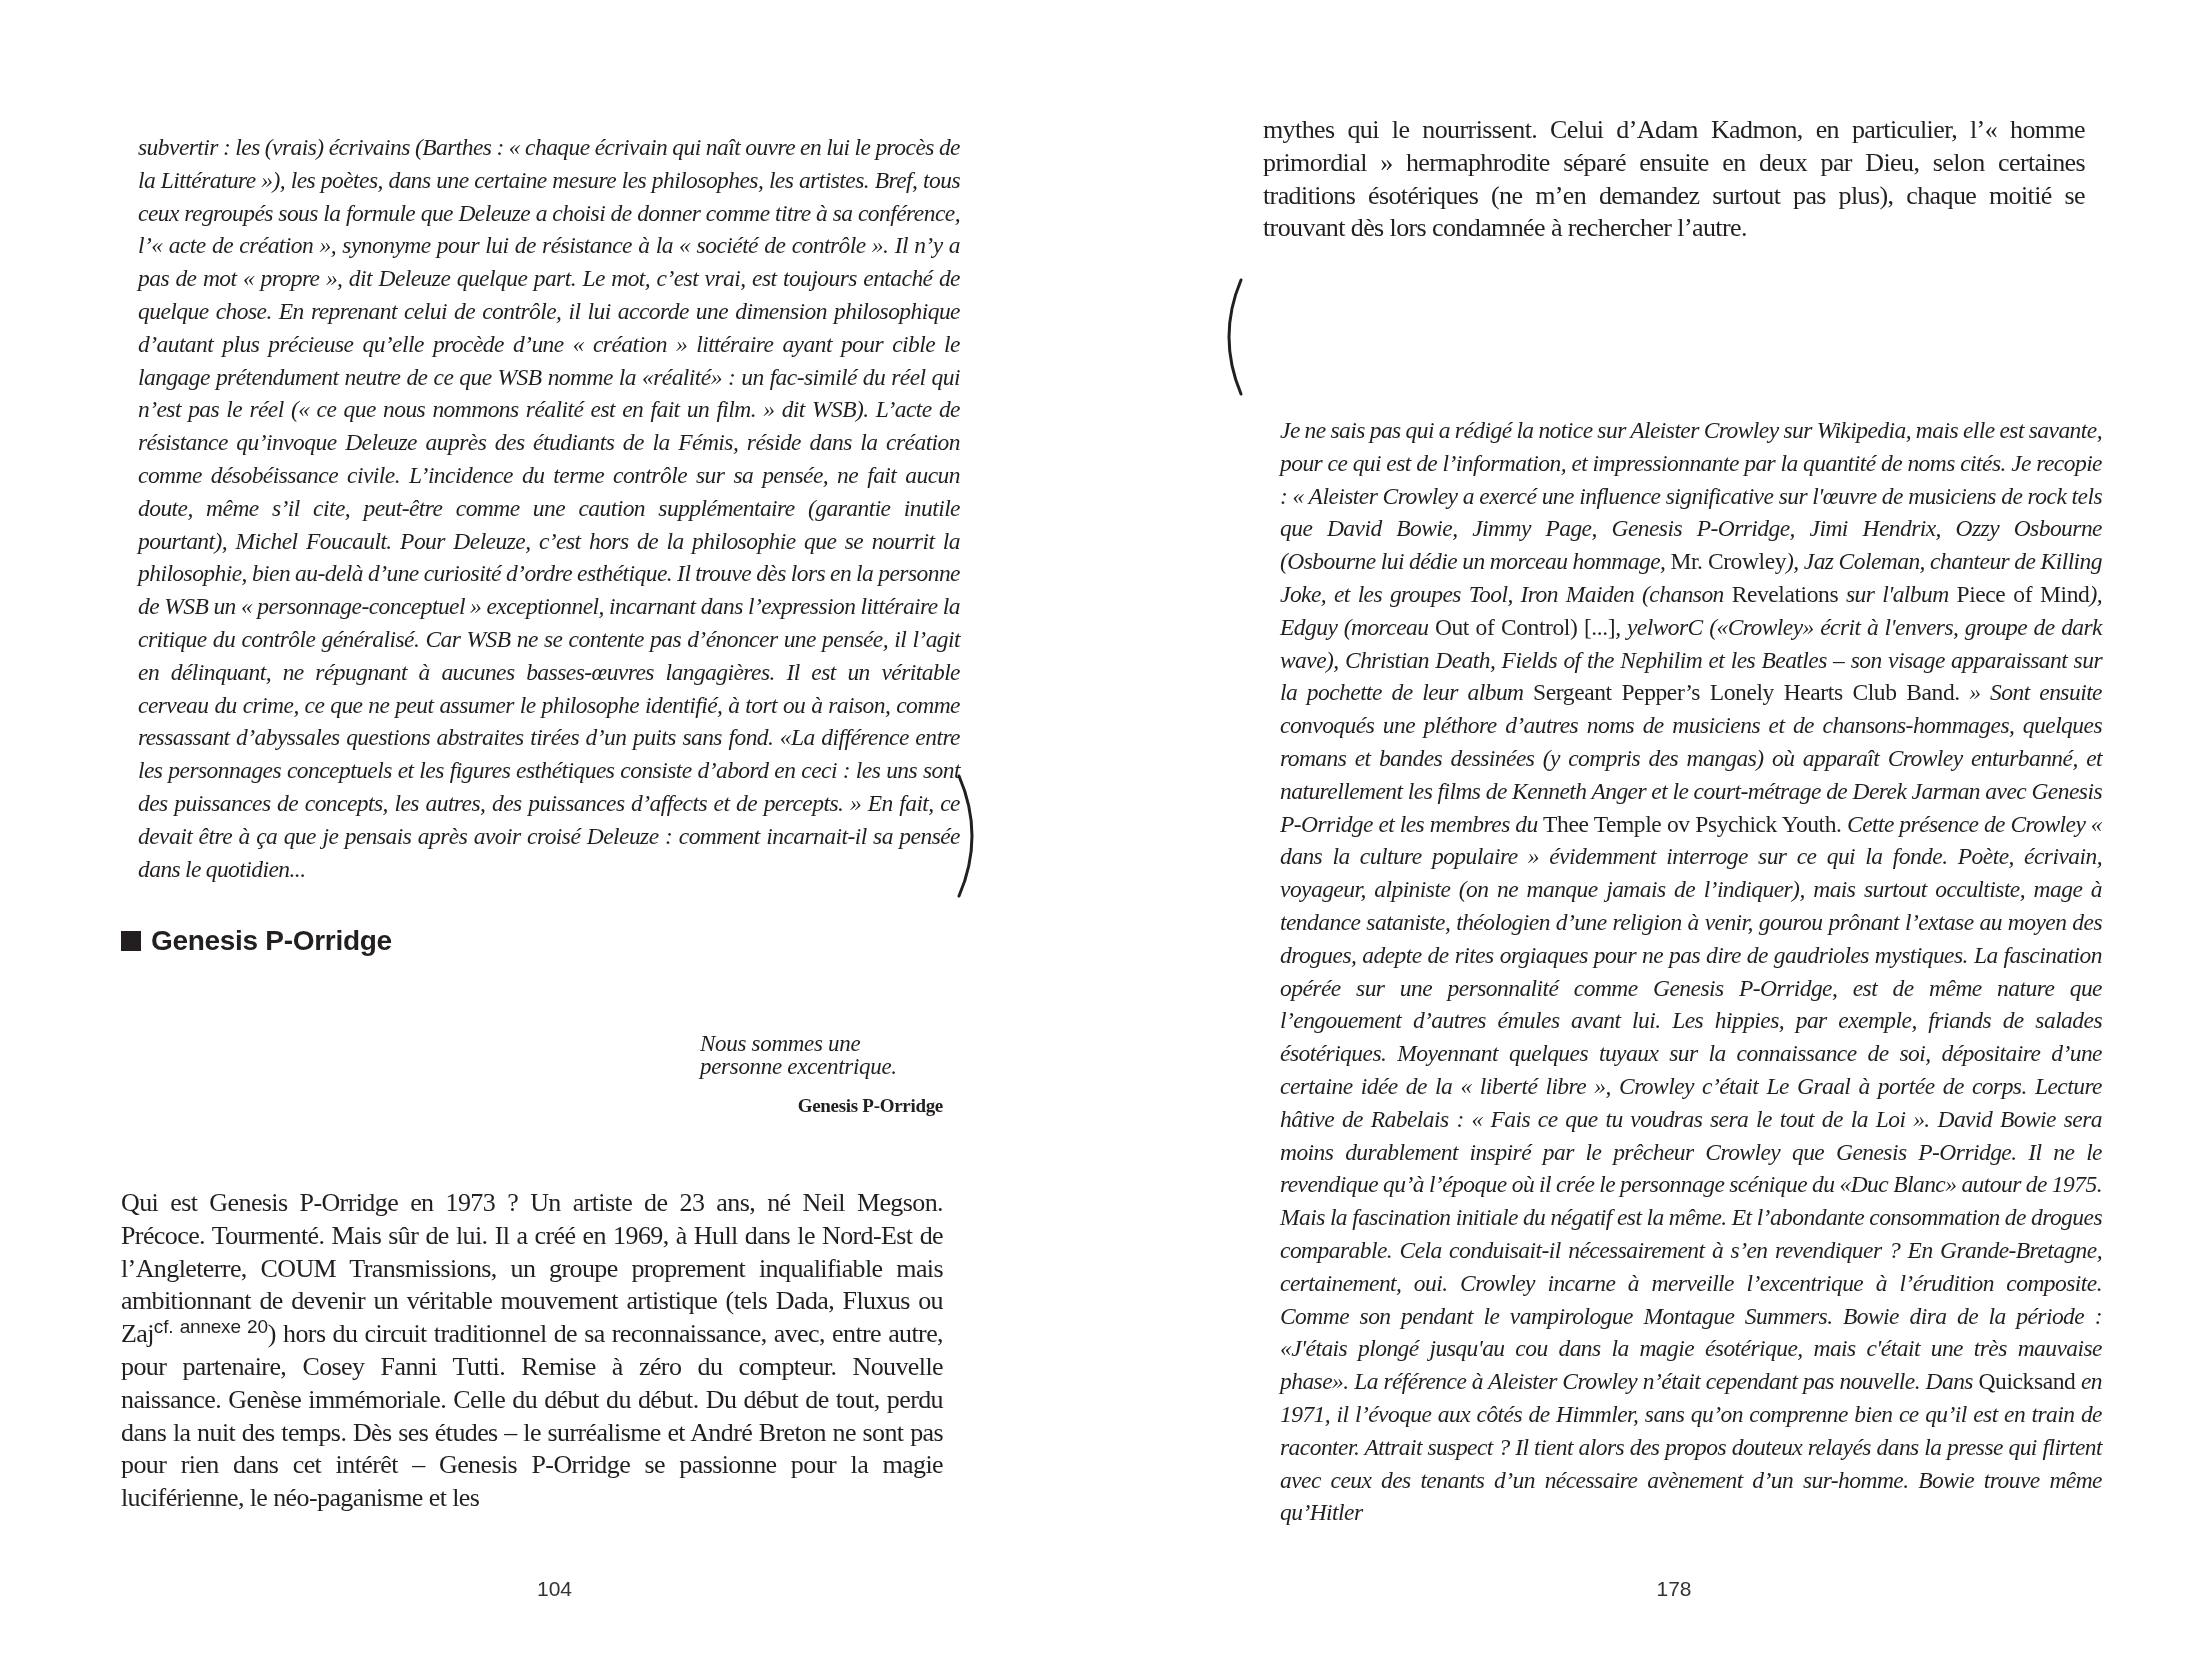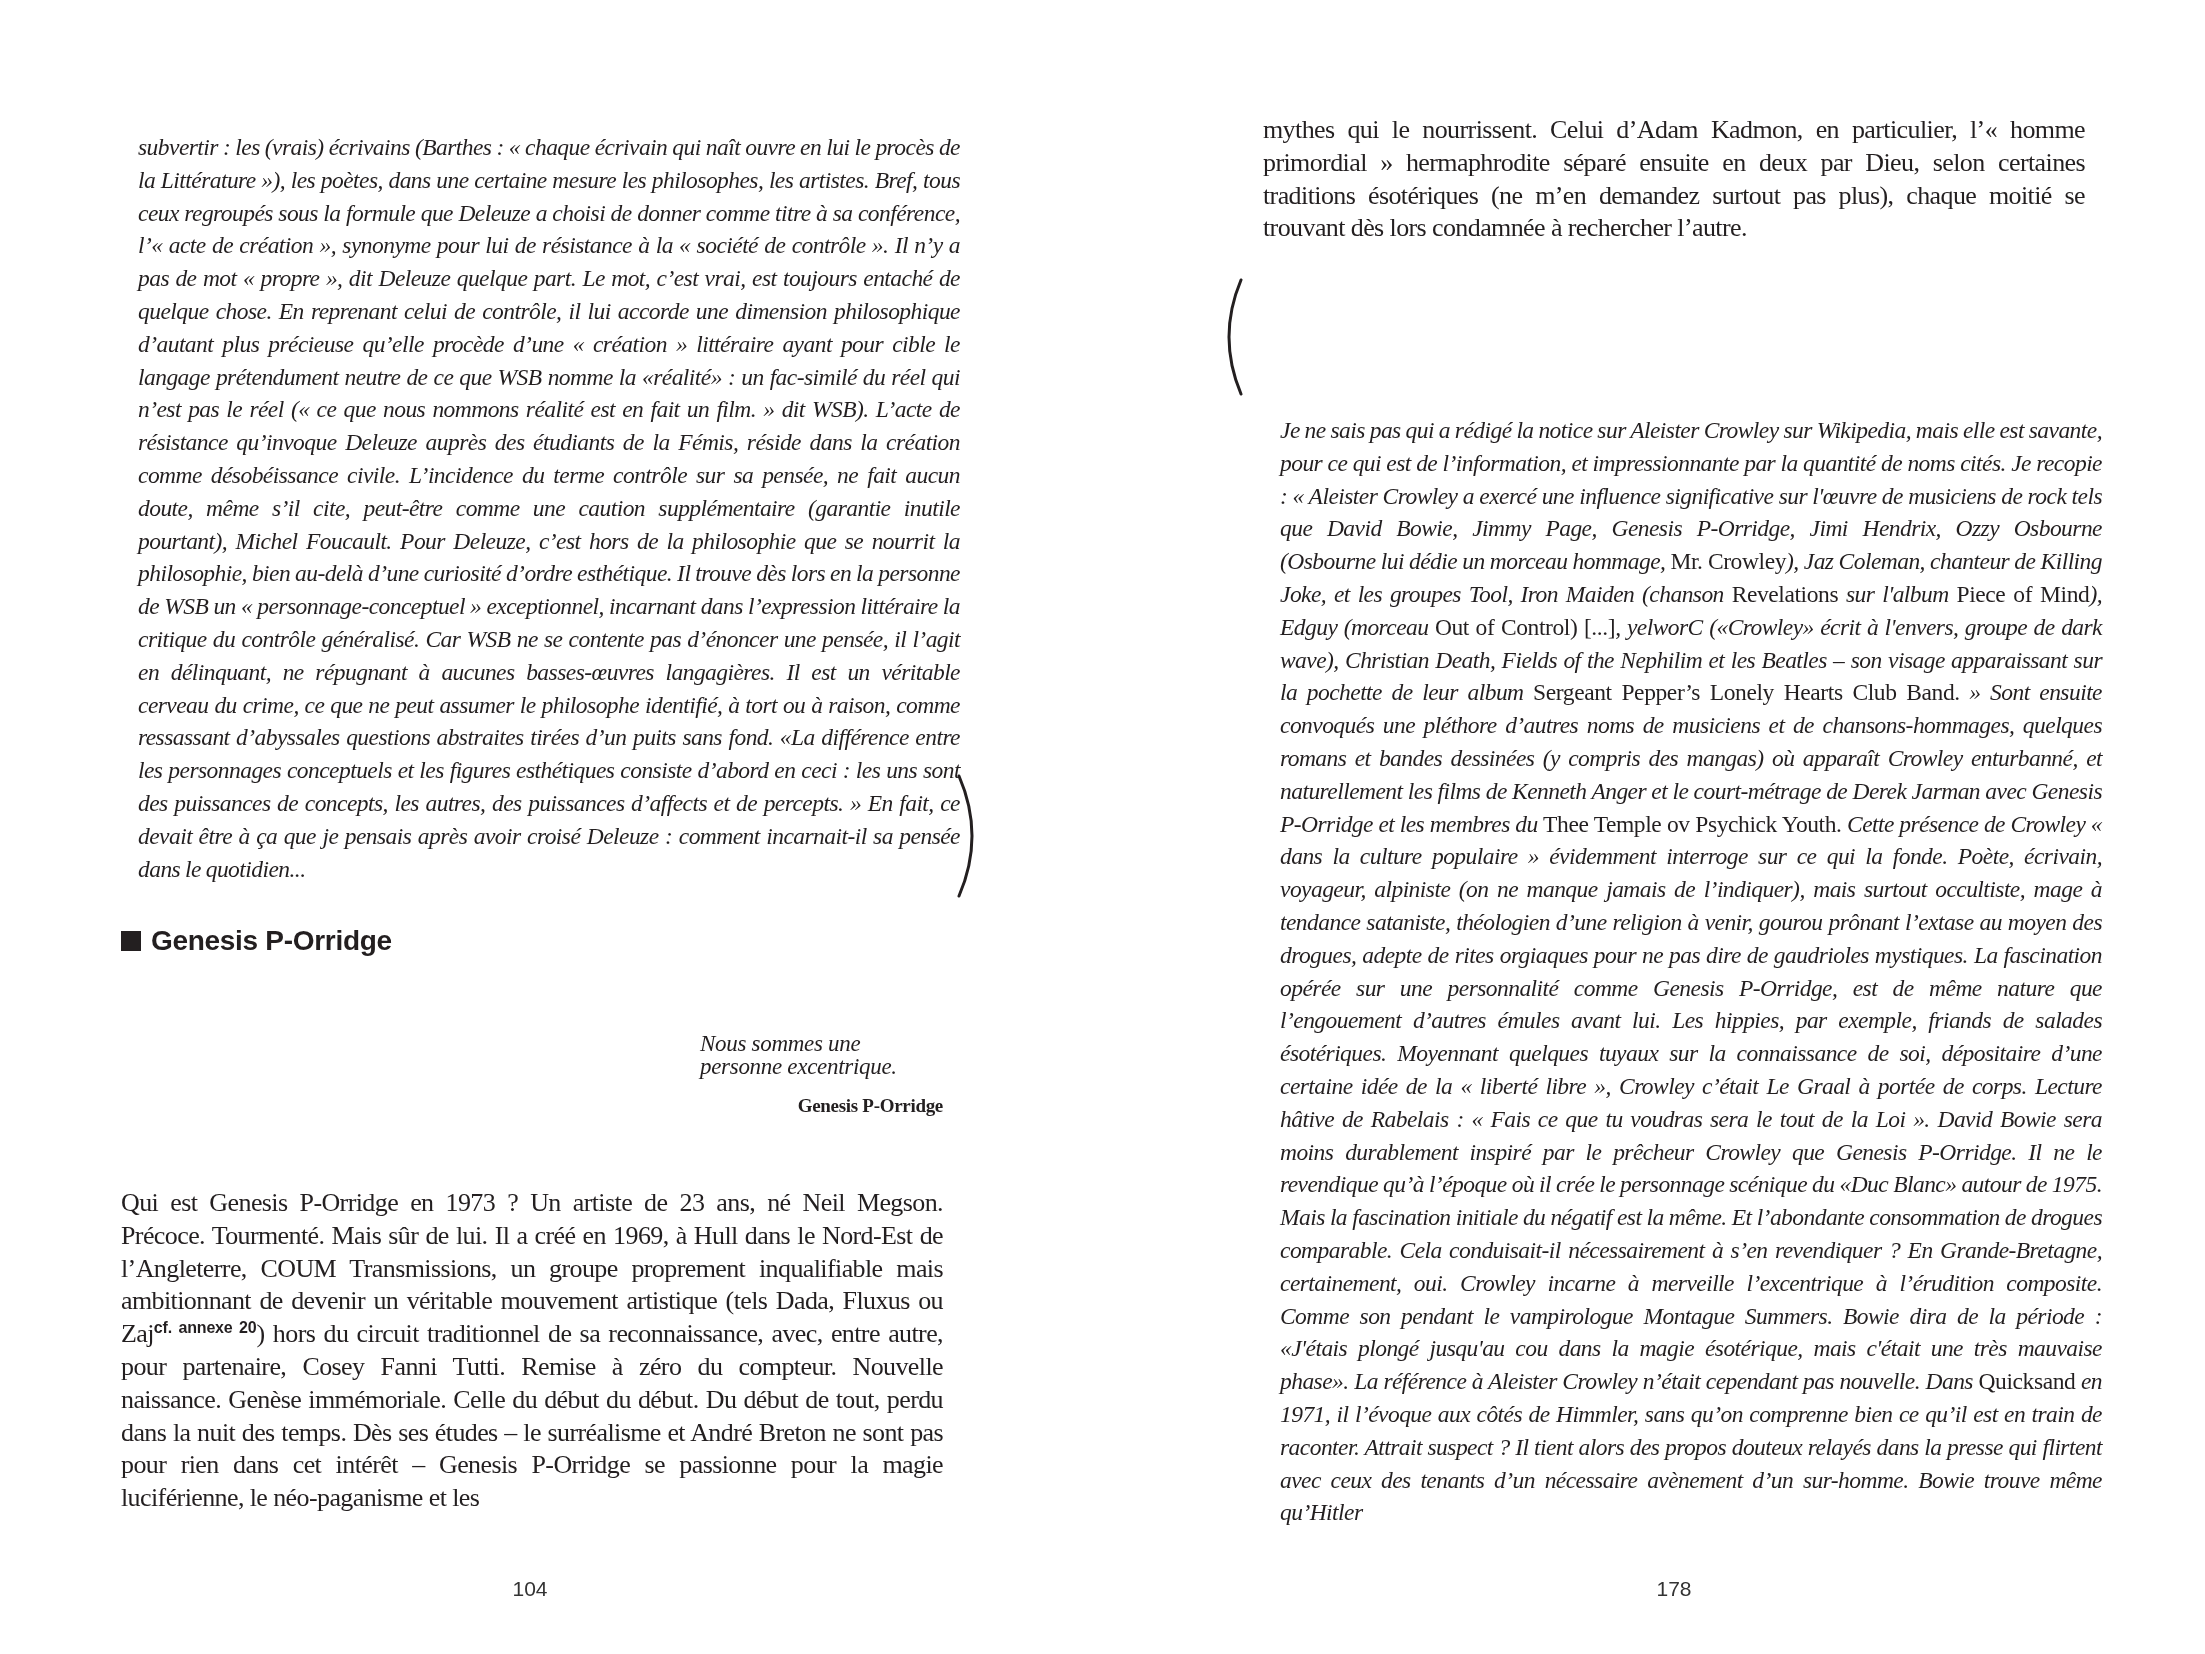--- a/index.html
+++ b/index.html
@@ -43,21 +43,21 @@
     margin: 0;
     display: flex; align-items: center;
   }
   .bullet-square { display: inline-block; width: 20px; height: 20px; background: #231f20; margin-right: 10px; }
   .bullet-diamond { display: inline-block; width: 16px; height: 16px; background: #231f20; transform: rotate(45deg); margin: 0 14px 0 5px; }
 
   .epigraph { position: absolute; left: 700px; width: 243px; }
   .epigraph-quote { font-style: italic; font-size: 23px; line-height: 23px; margin: 0; letter-spacing: -0.3px; }
   .epigraph-author { font-weight: bold; font-size: 19px; line-height: 23px; text-align: right; margin: 16px 0 0 0; letter-spacing: -0.3px; }
 
-  sup.note { font-family: "Liberation Sans", "DejaVu Sans", sans-serif; font-size: 16px; vertical-align: 9px; line-height: 0; letter-spacing: -0.2px; font-weight: bold; }
+  sup.note { font-family: "Liberation Sans", "DejaVu Sans", sans-serif; font-size: 19px; vertical-align: 9px; line-height: 0; letter-spacing: -0.2px; }
 
   .page-number { position: absolute; top: 1576px; font-size: 21px; line-height: 26px; width: 60px; text-align: center; color: #333; }
 
   .paren { position: absolute; }
 </style>
 </head>
 <body>
 
 <div class="page page-left">
 
@@ -72,21 +72,21 @@
     <span>Genesis P-Orridge</span>
   </h2>
 
   <div class="epigraph serif" style="top:1032px;">
     <p class="epigraph-quote">Nous sommes une personne excentrique.</p>
     <p class="epigraph-author">Genesis P-Orridge</p>
   </div>
 
   <p class="col col-left serif roman-para" style="top:1187px;"><span>Qui est Genesis P-Orridge en 1973 ? Un artiste de 23 ans, né Neil Megson. Précoce. Tourmenté. Mais sûr de lui. Il a créé en 1969, à Hull dans le Nord-Est de l’Angleterre, COUM Transmissions, un groupe proprement inqualifiable mais ambitionnant de devenir un véritable mouvement artistique (tels Dada, Fluxus ou Zaj</span><sup class="note">cf. annexe 20</sup><span>) hors du circuit traditionnel de sa reconnaissance, avec, entre autre, pour partenaire, Cosey Fanni Tutti. Remise à zéro du compteur. Nouvelle naissance. Genèse immémoriale. Celle du début du début. Du début de tout, perdu dans la nuit des temps. Dès ses études – le surréalisme et André Breton ne sont pas pour rien dans cet intérêt – Genesis P-Orridge se passionne pour la magie luciférienne, le néo-paganisme et les</span></p>
 
-  <div class="page-number sans" style="left:500px;">104</div>
+  <div class="page-number sans" style="left:512px;text-align:right;">104</div>
 </div>
 
 <div class="page page-right">
 
   <p class="col col-right serif roman-para" style="top:114px;">mythes qui le nourrissent. Celui d’Adam Kadmon, en particulier, l’« homme primordial » hermaphrodite séparé ensuite en deux par Dieu, selon certaines traditions ésotériques (ne m’en demandez surtout pas plus), chaque moitié se trouvant dès lors condamnée à rechercher l’autre.</p>
 
   <svg class="paren" style="left:116px; top:276px;" width="26" height="122" viewBox="0 0 26 122">
     <path d="M22 4 Q -2 61 22 118" fill="none" stroke="#231f20" stroke-width="3" stroke-linecap="round"></path>
   </svg>
 

